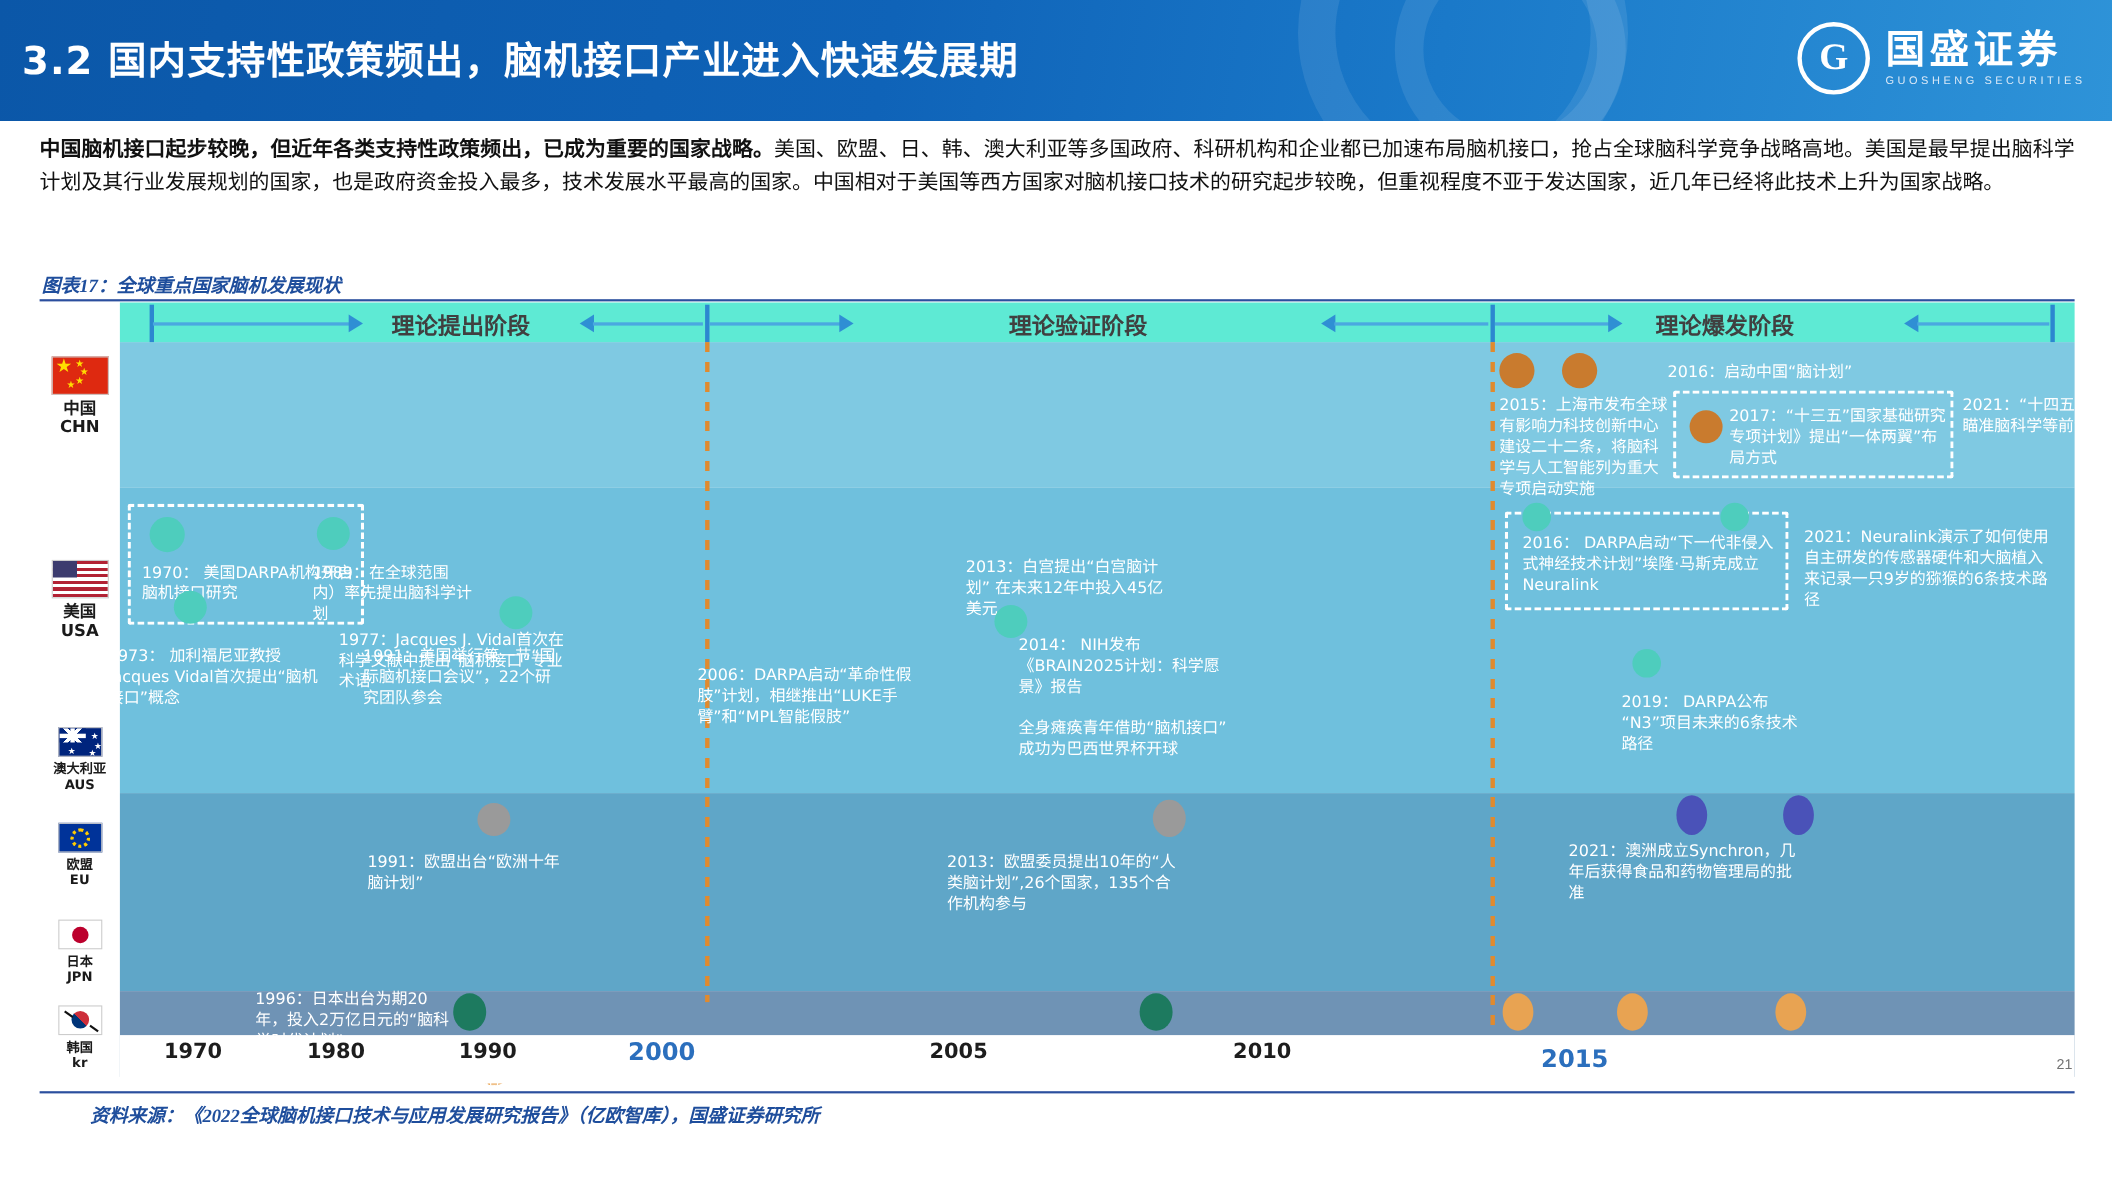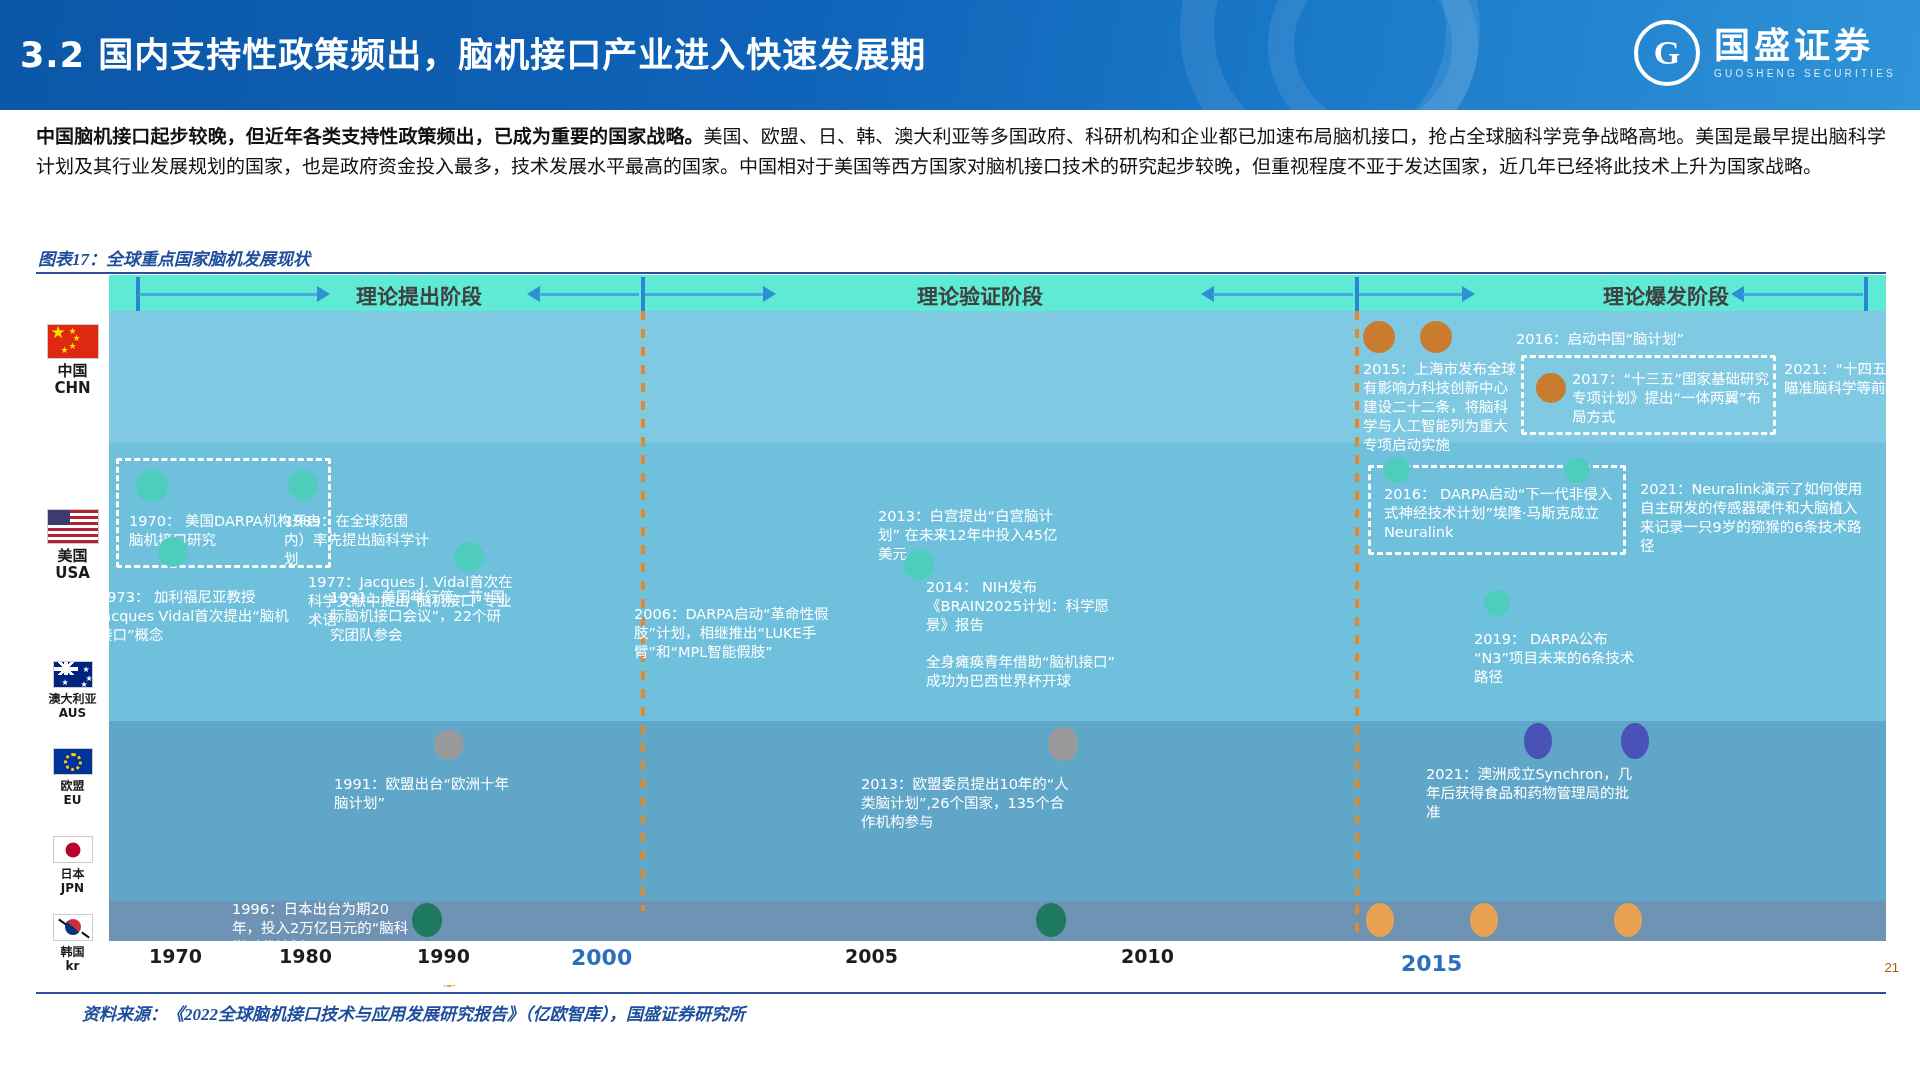--- a/index.html
+++ b/index.html
@@ -161,21 +161,21 @@
   .tick { position: absolute; font-size: 19px; font-weight: bold; color: #1d1d1d;
           font-family: "DejaVu Sans", sans-serif; top: 4px; }
   .tick.hl { color: #2b6fbd; }
 
   .source {
     position: absolute; left: 38px; top: 1000px;
     font-family: "Liberation Serif", serif; font-style: italic; font-weight: bold;
     font-size: 17px; color: #1f4e9c; margin-left: 44px;
   }
   .source-rule { position:absolute; left:36px; top:992px; width:1850px; height:2px; background:#2b4f9e; }
-  .page-no { position:absolute; right: 21px; top: 960px; font-size: 13px; color:#a16207; }
+  .page-no { position:absolute; right: 36px; top: 960px; font-size: 13px; color:#737373; }
 </style>
 </head>
 <body>
 
 <div class="header">
   <div class="watermark-ring wm1"></div>
   <div class="watermark-ring wm2"></div>
   <div class="header-title">3.2 国内支持性政策频出，脑机接口产业进入快速发展期</div>
   <div class="brand">
     <div class="brand-mark">G</div>
@@ -273,21 +273,21 @@
     <div class="phase-sep" style="left:532px;background:#2c87d0"></div>
     <div class="arrow-line" style="left:536px;width:120px"></div>
     <div class="arrow-head ah-right" style="left:654px"></div>
     <div class="phase-label" style="left:656px;width:430px;text-align:center">理论验证阶段</div>
     <div class="arrow-head ah-left" style="left:1092px"></div>
     <div class="arrow-line" style="left:1104px;width:140px"></div>
 
     <div class="phase-sep" style="left:1246px;background:#2c87d0"></div>
     <div class="arrow-line" style="left:1250px;width:105px"></div>
     <div class="arrow-head ah-right" style="left:1353px"></div>
-    <div class="phase-label" style="left:1360px;width:260px;text-align:right">理论爆发阶段</div>
+    <div class="phase-label" style="left:1396px;width:260px;text-align:left">理论爆发阶段</div>
     <div class="arrow-head ah-left" style="left:1622px"></div>
     <div class="arrow-line" style="left:1634px;width:120px"></div>
   </div>
 
   <div class="vdash" style="left:605px;height:600px"></div>
   <div class="vdash" style="left:1319px;height:630px"></div>
 
   <div class="dot-m" style="left:1327px;top:46px;width:32px;height:32px;background:#c97b2e"></div>
   <div class="dot-m" style="left:1384px;top:46px;width:32px;height:32px;background:#c97b2e"></div>
   <div class="ev" style="left:1327px;top:85px;width:155px">2015：上海市发布全球有影响力科技创新中心建设二十二条，将脑科学与人工智能列为重大专项启动实施</div>

